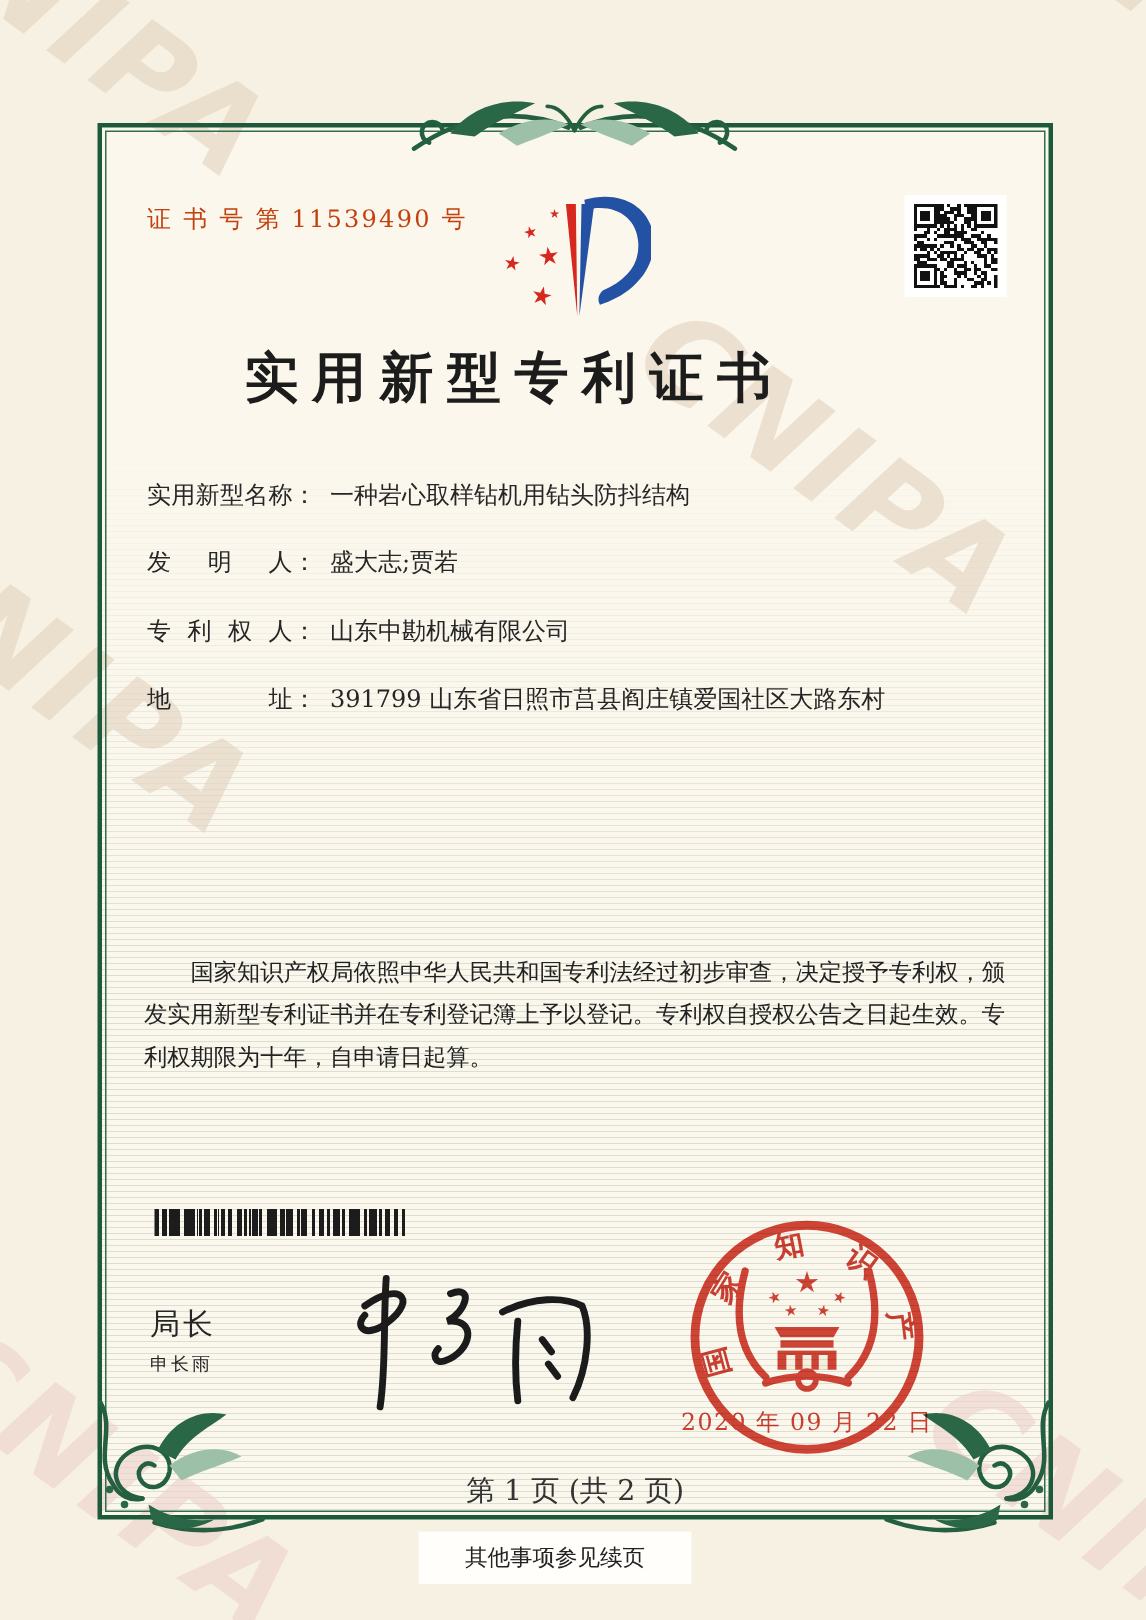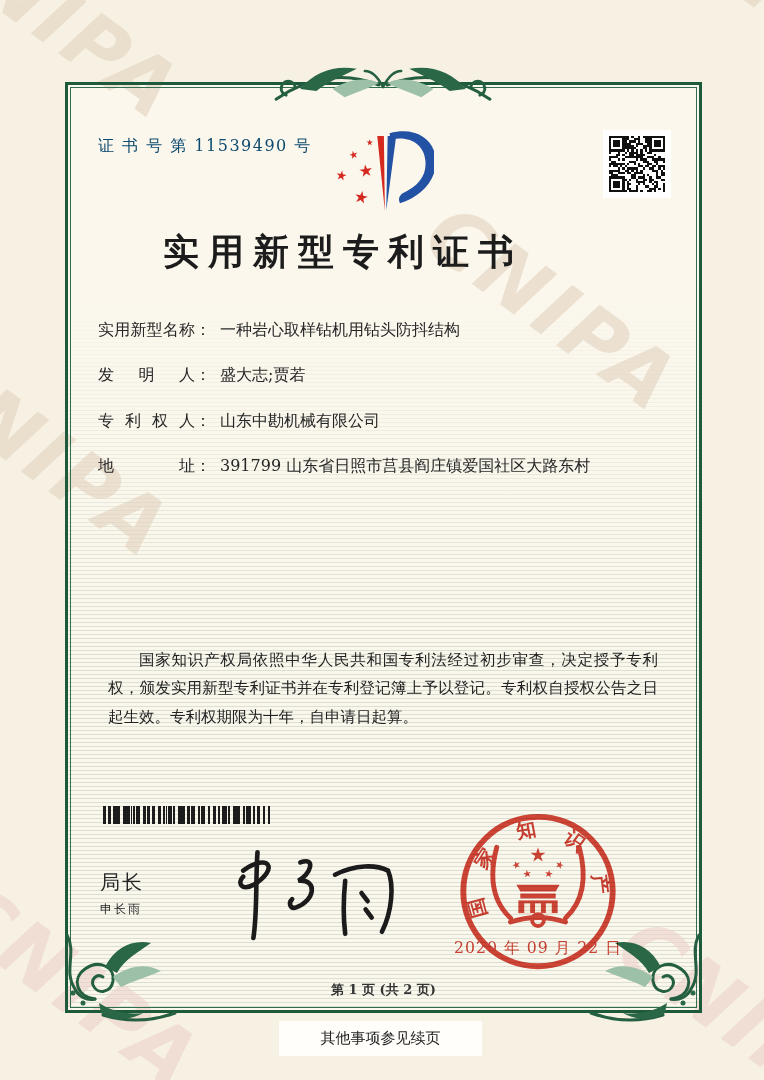--- a/index.html
+++ b/index.html
@@ -19,52 +19,52 @@
   .sheet-lines{position:absolute;left:65px;top:82px;width:637px;height:931px;z-index:1;
       background:repeating-linear-gradient(180deg,rgba(130,165,140,0.28) 0 1px,rgba(0,0,0,0) 1px 4px);
       -webkit-mask-image:linear-gradient(180deg,rgba(0,0,0,0) 0 22%,#000 60%);
       mask-image:linear-gradient(180deg,rgba(0,0,0,0) 0 22%,#000 60%);}
   .frame-border{position:absolute;left:65px;top:82px;width:637px;height:931px;z-index:3;
                 border:3px solid #1d5a3c;box-sizing:border-box;pointer-events:none;}
   .frame-border::before{content:'';position:absolute;inset:2px;border:1px solid #2f6e4e;}
 
   .content{position:absolute;z-index:4;}
 
-  .cert-no{left:98px;top:136px;font-size:16px;letter-spacing:1.5px;color:#0c4a6e;}
+  .cert-no{left:98px;top:136px;font-size:16px;letter-spacing:1.5px;color:#c2410c;}
   .logo{left:330px;top:122px;width:104px;height:98px;}
   .qr-box{left:603px;top:130px;width:68px;height:68px;background:#fff;padding:0;}
   .qr-box svg{position:absolute;left:6px;top:6px;width:56px;height:56px;}
 
   .title{left:65px;top:228px;width:556px;text-align:center;font-size:36px;font-weight:700;
          letter-spacing:9px;color:#1c1c1c;}
 
   .fields{left:98px;top:320px;width:580px;font-size:16px;}
   .frow{height:45.4px;position:relative;white-space:nowrap;}
   .flabel{display:inline-block;width:97px;text-align:justify;text-align-last:justify;}
   .fval{margin-left:9px;}
   .grant-right{position:absolute;left:302px;top:0;}
 
   .body-text{left:92px;top:630px;width:582px;font-size:15.5px;line-height:28.4px;
              text-align:justify;color:#222;}
-  .body-text p{margin:16px;text-indent:2em;}
+  .body-text p{margin:4px;text-indent:2em;}
 
   .barcode{left:103px;top:806px;width:167px;height:18px;
     background:
       repeating-linear-gradient(90deg,#1c1c1c 0 2px,rgba(0,0,0,0) 2px 5px),
       repeating-linear-gradient(90deg,#1c1c1c 0 1px,rgba(0,0,0,0) 1px 7px),
       repeating-linear-gradient(90deg,#1c1c1c 0 3px,rgba(0,0,0,0) 3px 11px);}
 
   .officer-role{left:100px;top:869px;font-size:20px;letter-spacing:2px;}
   .officer-name{left:100px;top:901px;font-size:12px;letter-spacing:2px;}
   .signature{left:212px;top:840px;width:195px;height:102px;}
 
   .seal{left:448px;top:808px;width:180px;height:172px;mix-blend-mode:multiply;opacity:.93;}
 
-  .page-number{left:65px;top:981px;width:637px;text-align:center;font-size:13px;color:#333;font-weight:bold;}
-  .note-strip{left:279px;top:1021px;width:203px;height:35px;background:#fffefa;
+  .page-number{left:65px;top:981px;width:637px;text-align:center;font-size:19px;color:#333;}
+  .note-strip{left:279px;top:1021px;width:182px;height:35px;background:#fffefa;
               text-align:center;line-height:35px;font-size:15px;color:#222;}
 
   .ornament{pointer-events:none;}
   .orn-top{left:272px;top:58px;width:222px;height:50px;}
   .orn-bl{left:48px;top:933px;width:132px;height:100px;}
   .orn-br{left:586px;top:933px;width:132px;height:100px;transform:scaleX(-1);}
 </style>
 </head>
 <body>
 

